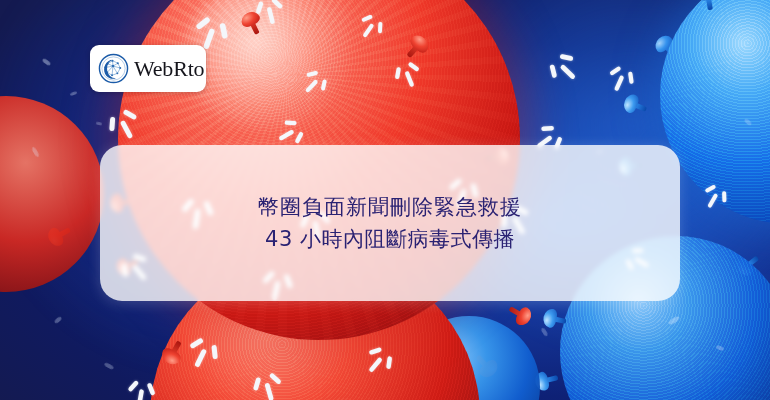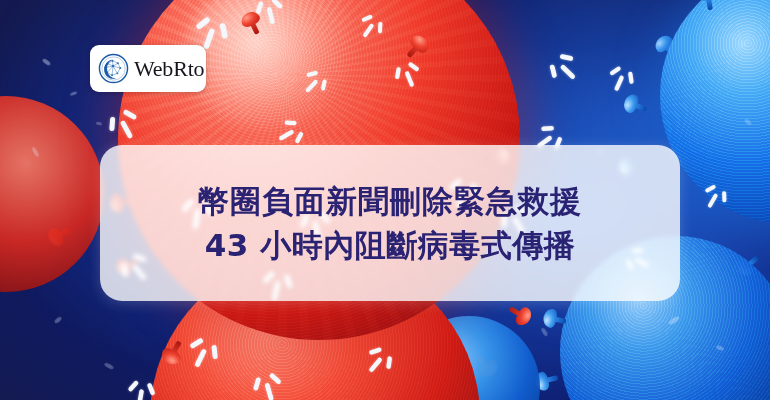--- a/index.html
+++ b/index.html
@@ -231,22 +231,22 @@
     backdrop-filter: blur(2px);
     display: flex;
     flex-direction: column;
     align-items: center;
     justify-content: center;
     gap: 5px;
     box-shadow: 0 2px 14px rgba(255,255,255,.18);
   }
   .headline {
     font-family: "DejaVu Sans", "Liberation Sans", sans-serif;
-    font-weight: 700;
-    font-size: 31px;
+    font-weight: 400;
+    font-size: 21px;
     line-height: 1.25;
     color: #2a2273;
     letter-spacing: 1px;
     white-space: nowrap;
     text-align: center;
   }
   .headline.l2 { letter-spacing: .5px; }
 </style>
 </head>
 <body>

